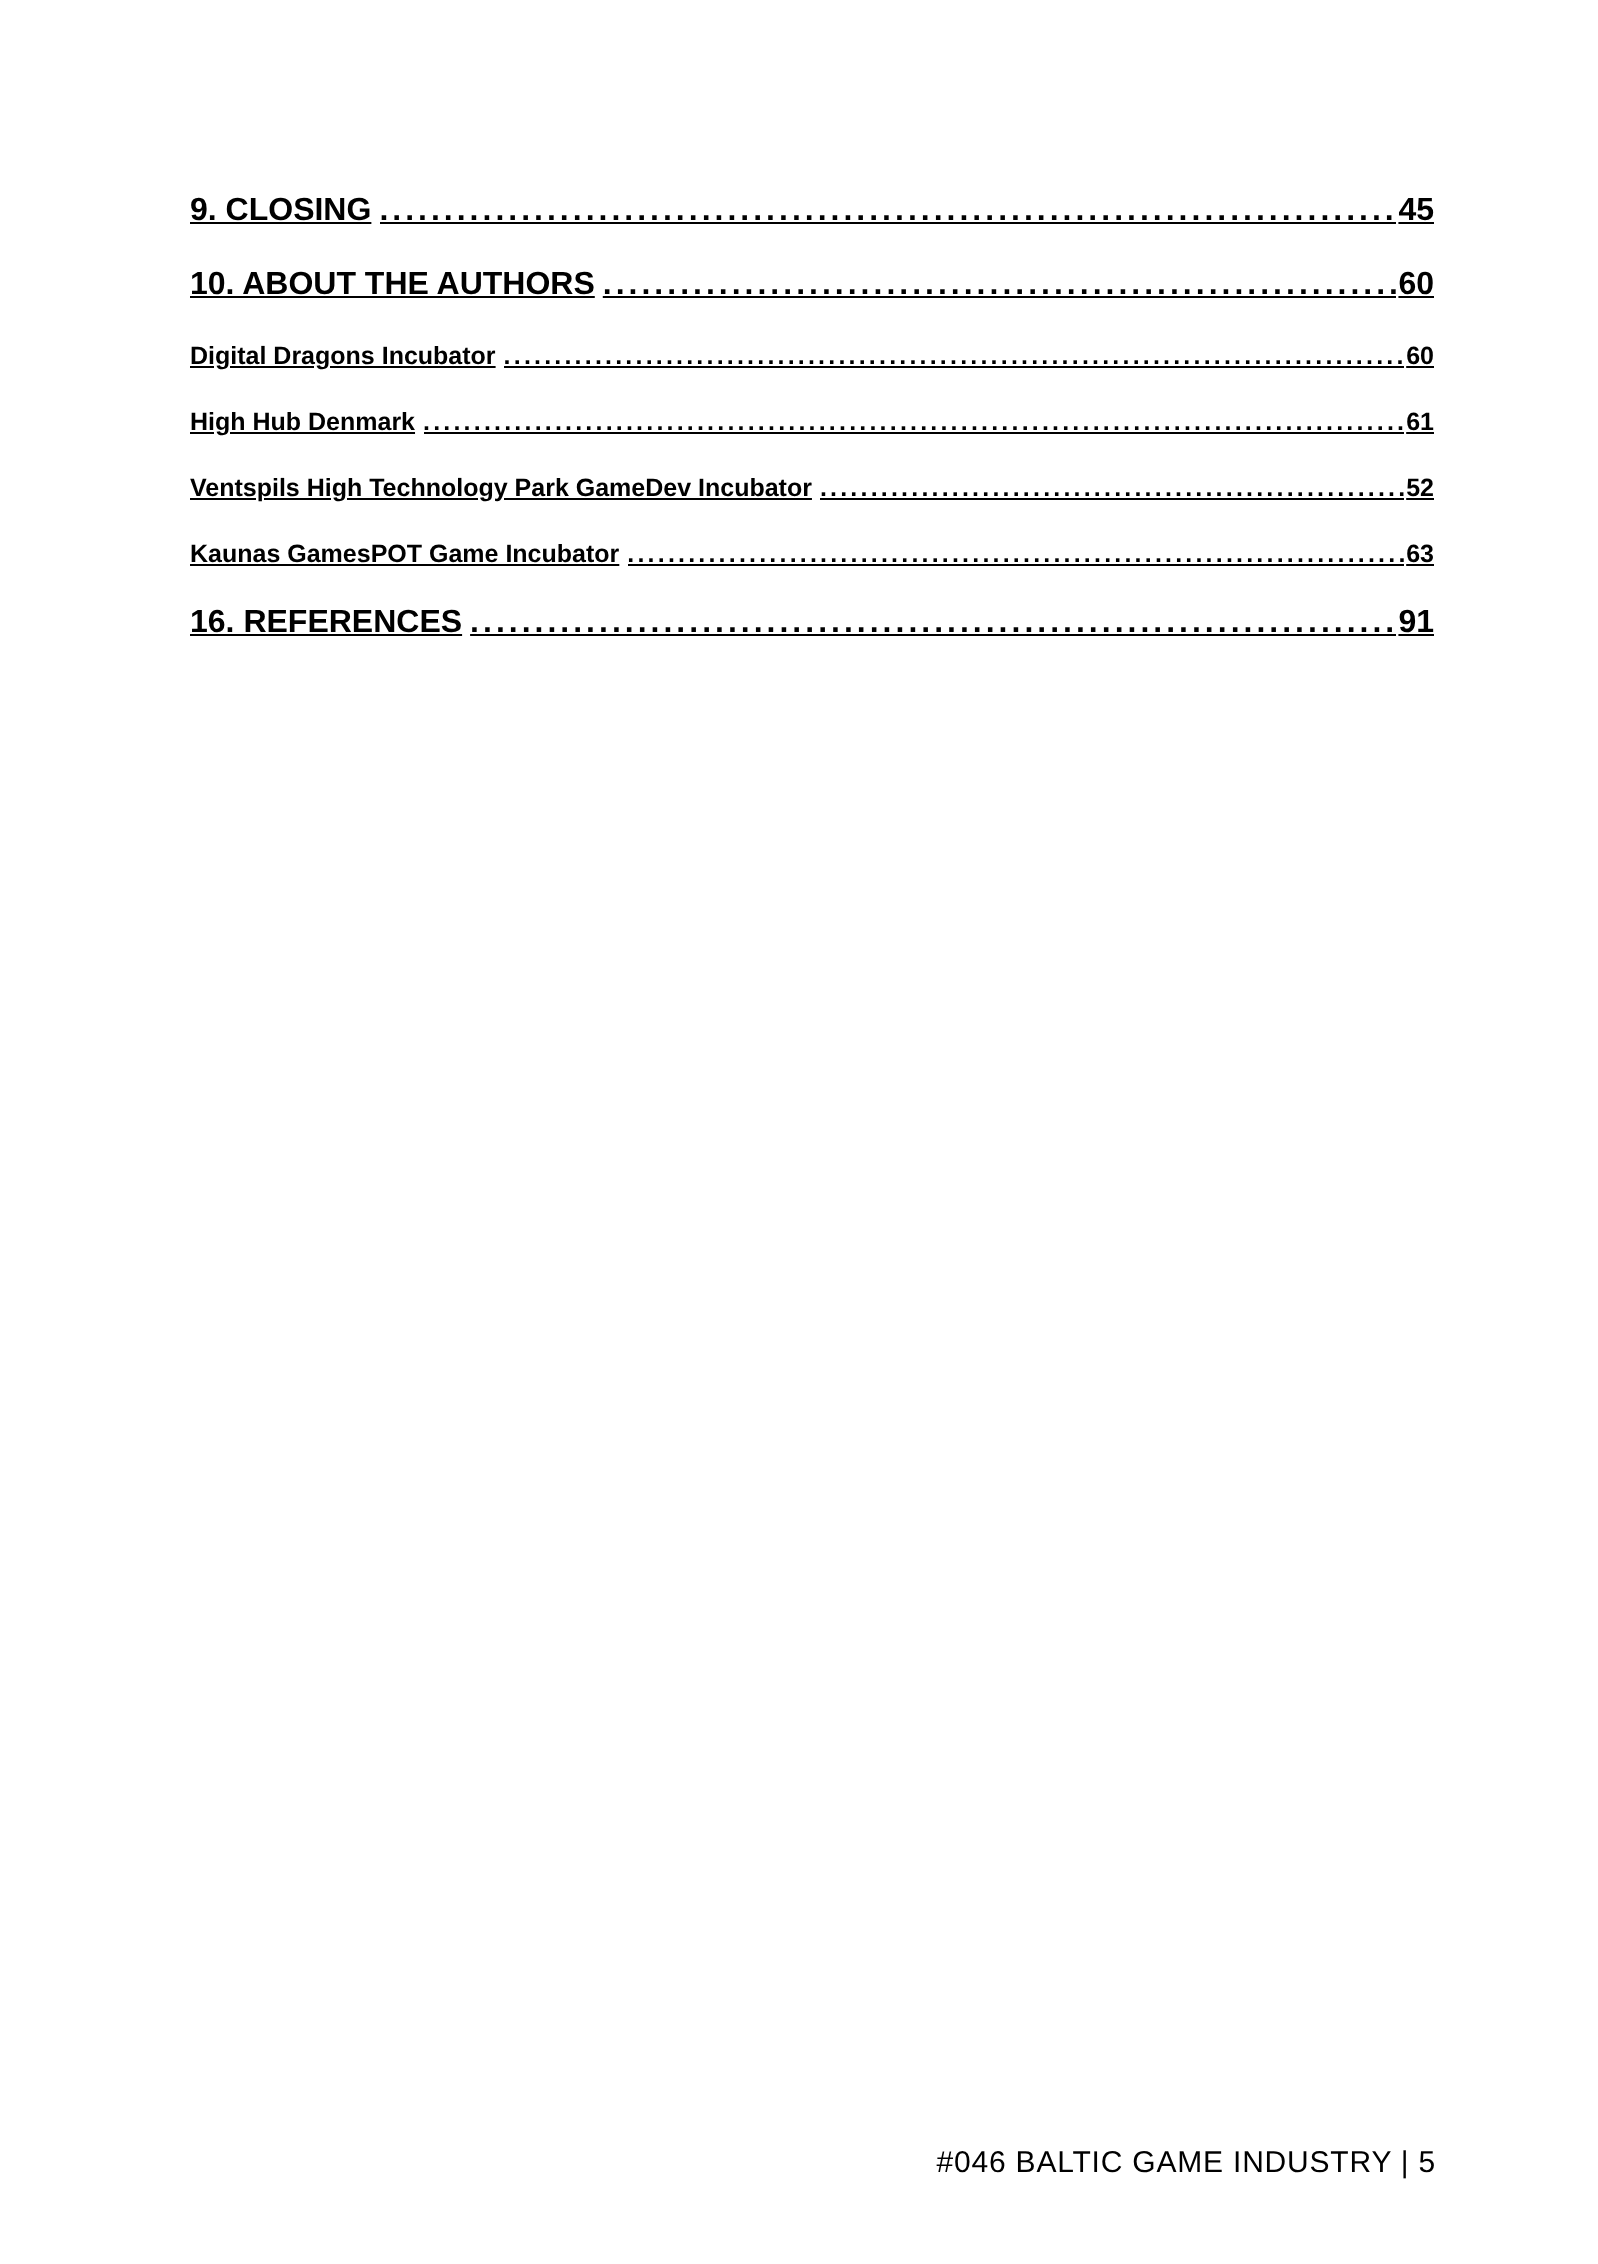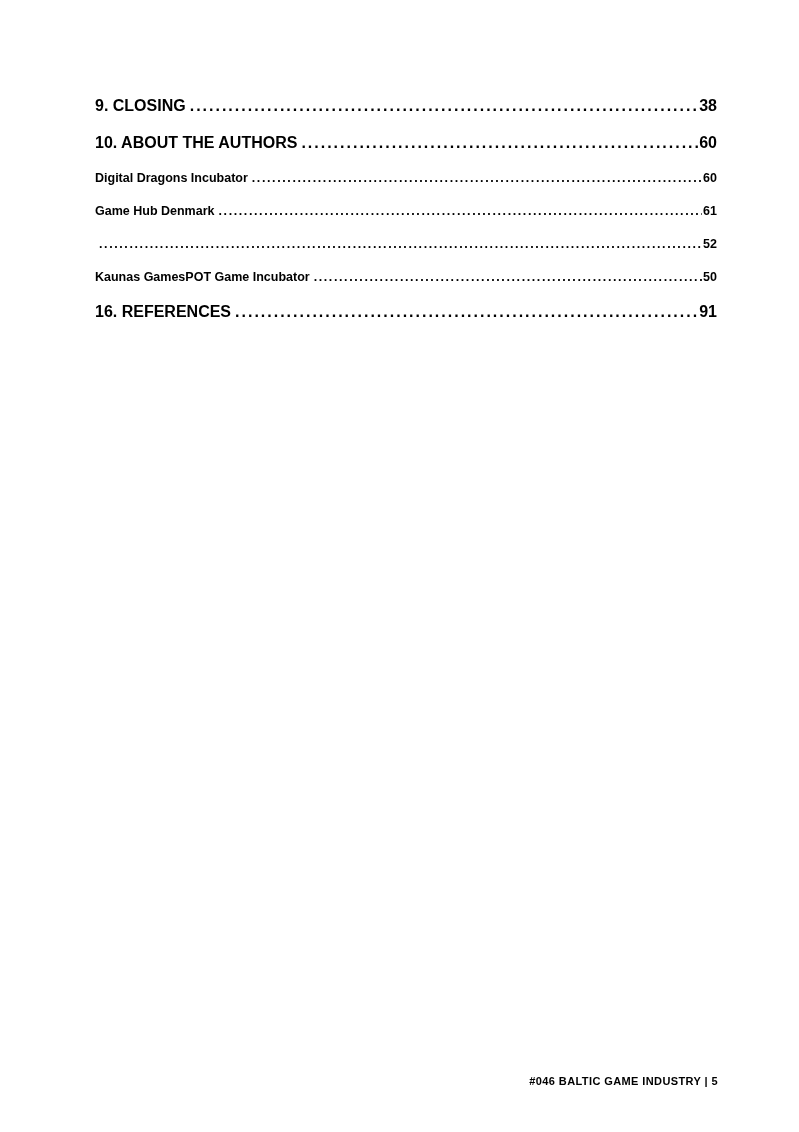--- a/index.html
+++ b/index.html
@@ -19,20 +19,21 @@
   .toc {
     position: absolute;
     left: 95px;
     right: 82px;
     top: 96px;
   }
   .toc-row {
     display: flex;
     align-items: flex-start;
     width: 100%;
+    text-decoration: underline;
   }
   .toc-row + .toc-row { margin-top: 17px; }
   .toc-row + .toc-row.l1 { }
   .toc-row.l1 {
     font-size: 16px;
     font-weight: bold;
     line-height: 20px;
   }
   .toc-row.l2 {
     font-size: 12.5px;
@@ -58,67 +59,68 @@
   }
   .l1 .leader::after { letter-spacing: 2px; }
   .toc-page {
     flex: 0 0 auto;
     white-space: nowrap;
   }
   .footer {
     position: absolute;
     top: 1075px;
     right: 81px;
-    font-size: 11px;
+    font-size: 15px;
     line-height: 13px;
-    font-weight: bold;
+    font-weight: normal;
     letter-spacing: 0.4px;
     color: #000000;
   }
 </style>
 </head>
 <body>
 
 <div class="page">
 
   <div class="toc">
 
     <div class="toc-row l1">
       <span class="toc-label">9. CLOSING</span>
       <span class="leader"></span>
-      <span class="toc-page">38</span>
+      <span class="toc-page">45</span>
     </div>
 
     <div class="toc-row l1">
       <span class="toc-label">10. ABOUT THE AUTHORS</span>
       <span class="leader"></span>
       <span class="toc-page">60</span>
     </div>
 
     <div class="toc-row l2">
       <span class="toc-label">Digital Dragons Incubator</span>
       <span class="leader"></span>
       <span class="toc-page">60</span>
     </div>
 
     <div class="toc-row l2">
-      <span class="toc-label">Game Hub Denmark</span>
+      <span class="toc-label">High Hub Denmark</span>
       <span class="leader"></span>
       <span class="toc-page">61</span>
     </div>
 
     <div class="toc-row l2">
+      <span class="toc-label">Ventspils High Technology Park GameDev Incubator</span>
       <span class="leader"></span>
       <span class="toc-page">52</span>
     </div>
 
     <div class="toc-row l2">
       <span class="toc-label">Kaunas GamesPOT Game Incubator</span>
       <span class="leader"></span>
-      <span class="toc-page">50</span>
+      <span class="toc-page">63</span>
     </div>
 
     <div class="toc-row l1">
       <span class="toc-label">16. REFERENCES</span>
       <span class="leader"></span>
       <span class="toc-page">91</span>
     </div>
 
   </div>
 

